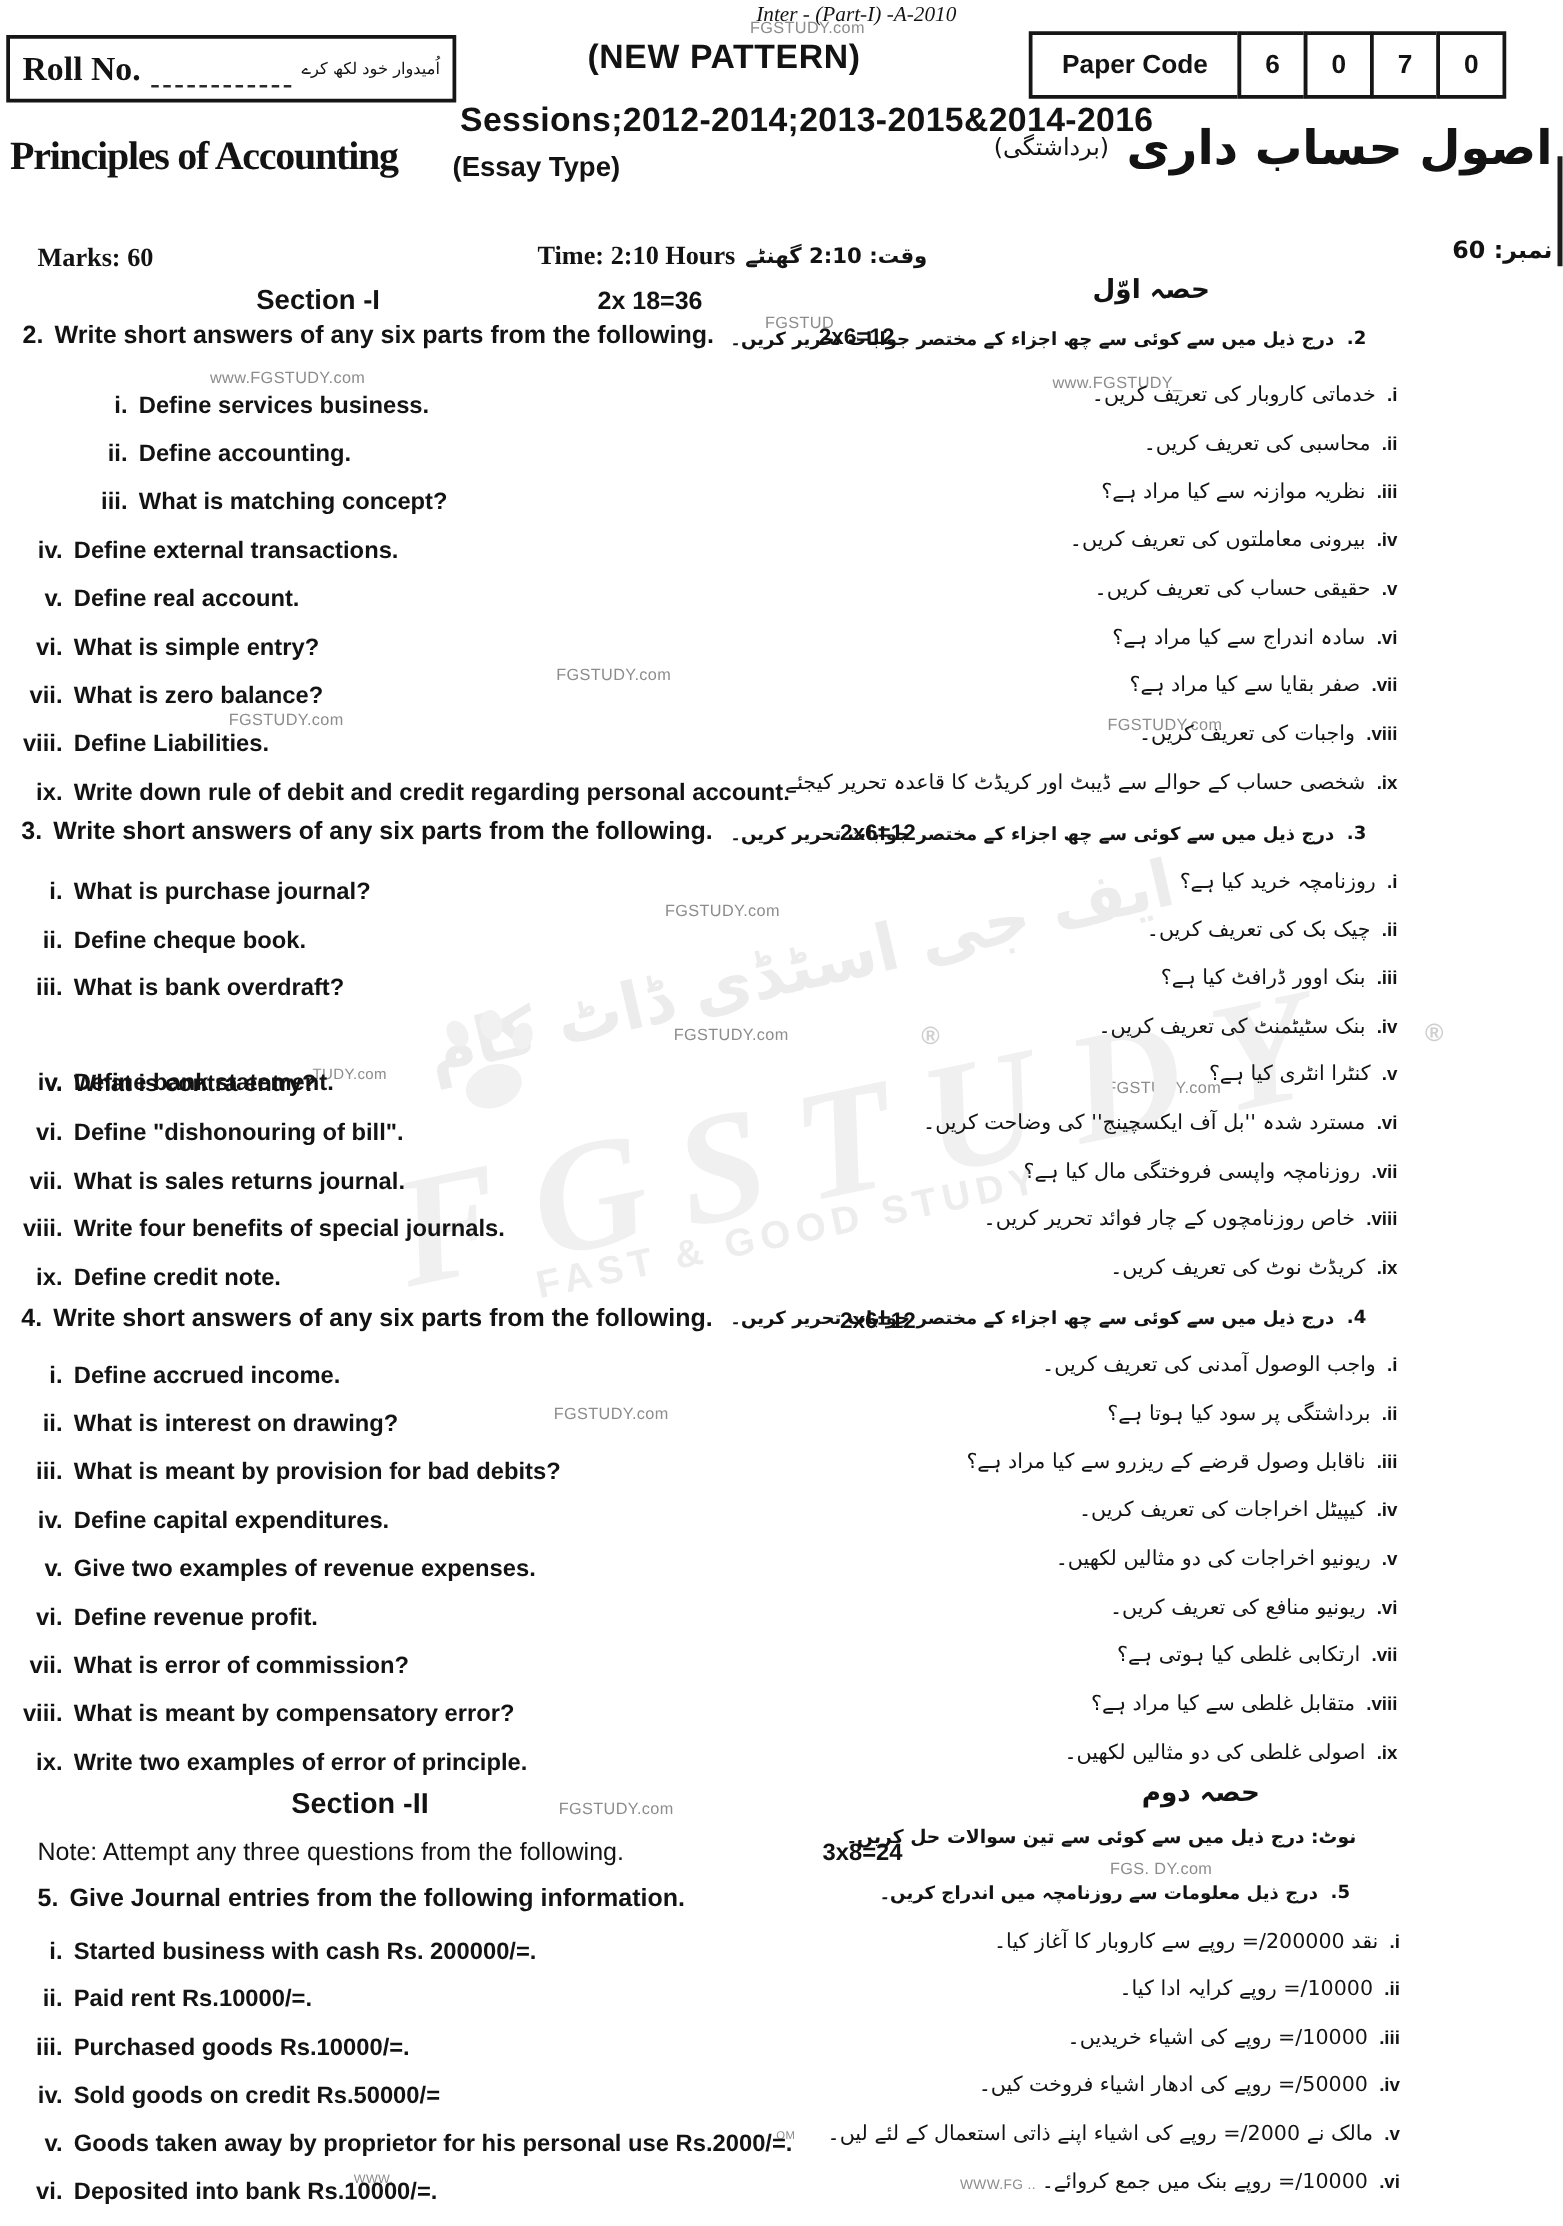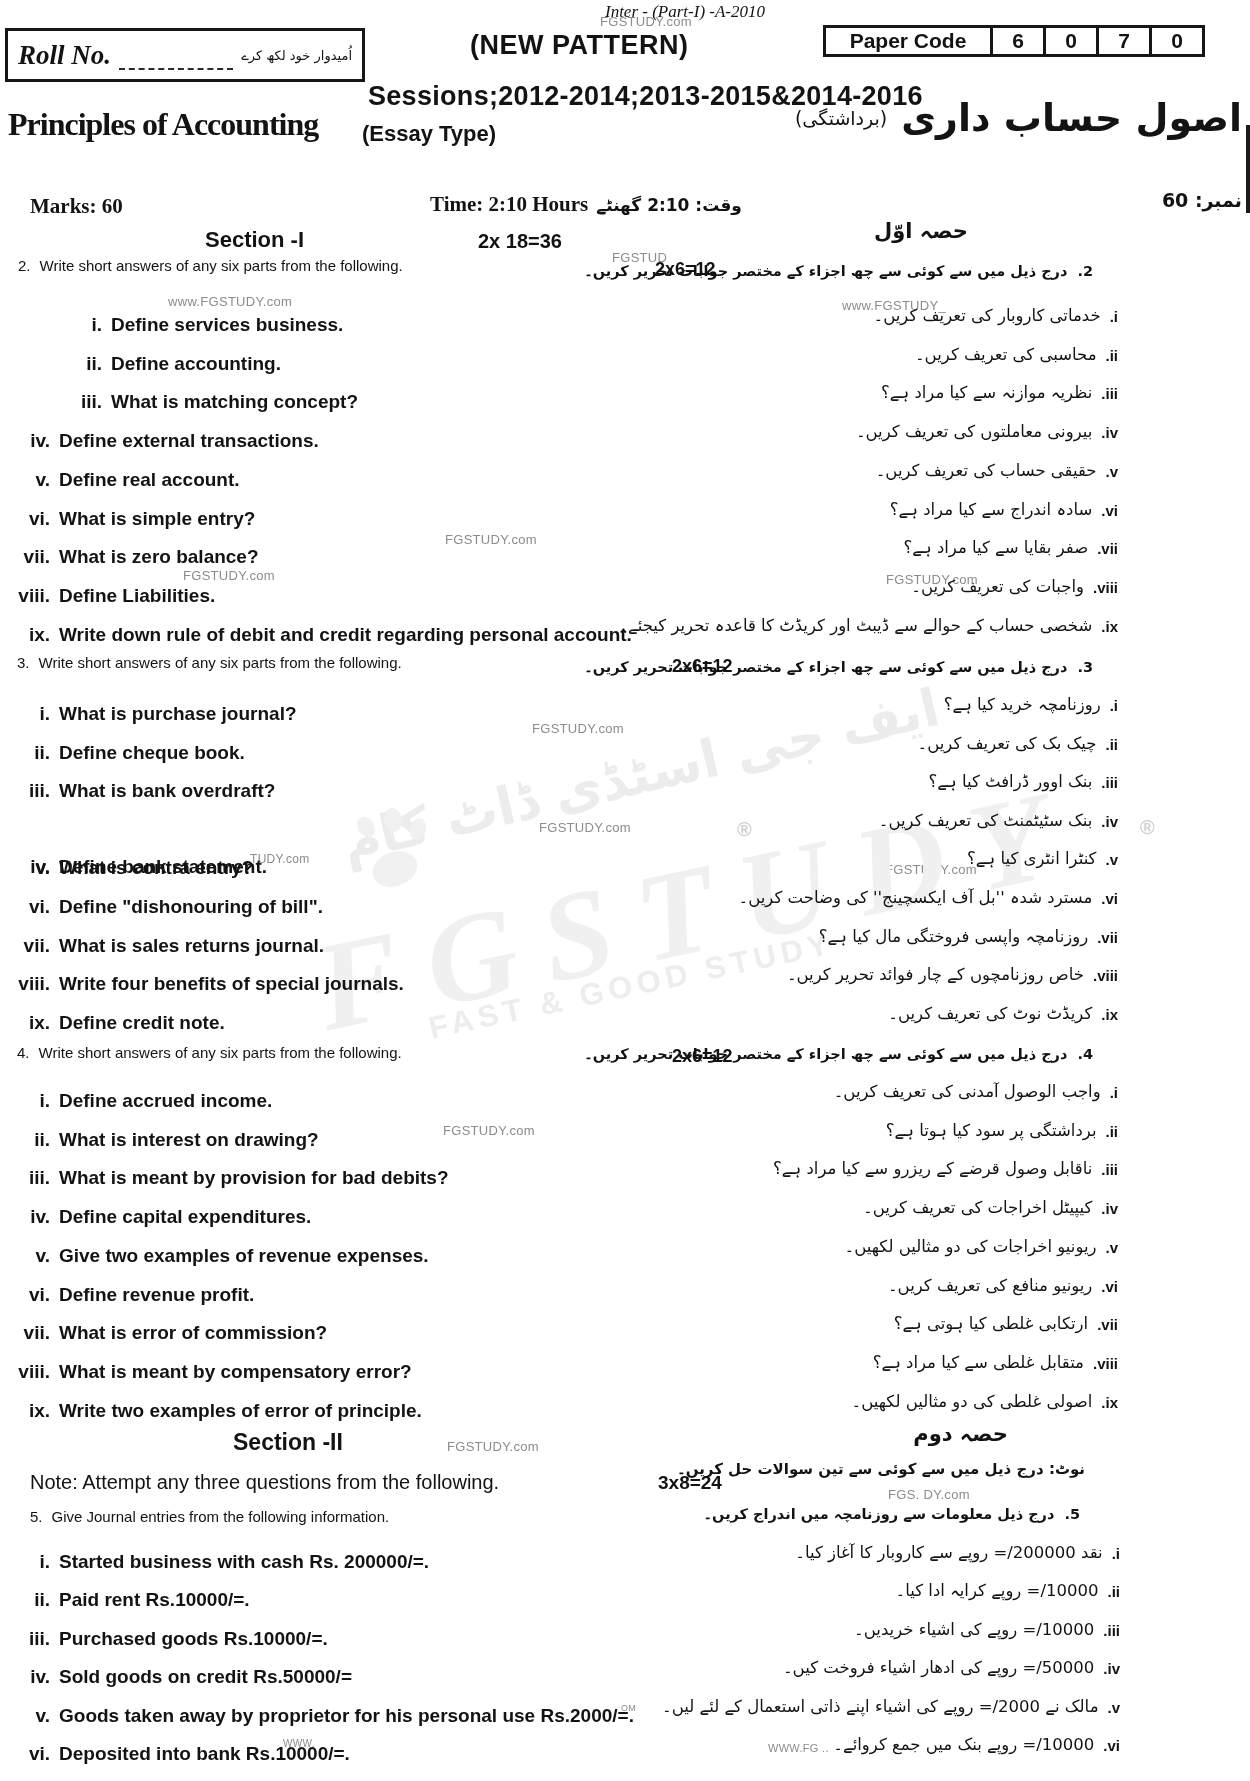--- a/index.html
+++ b/index.html
@@ -20,26 +20,26 @@
   .wm-ur{position:absolute;white-space:nowrap;direction:rtl;font-family:"DejaVu Sans",sans-serif;
          font-weight:bold;color:#ececec;font-size:52px;transform:rotate(-13deg)}
   .wm-reg{position:absolute;color:#cfcfcf;font-size:20px;font-weight:bold}
   .paw{position:absolute}
   .paw div{position:absolute;background:#f1f1f1;border-radius:50%}
 
   
   .exam-line{font-family:"Liberation Serif",serif;font-style:italic;font-size:17px;text-align:center;width:260px}
   .rollbox{left:5px;top:28px;width:360px;height:54px;border:3px solid #161616;display:flex;align-items:center;
            padding:0 10px;box-sizing:border-box;gap:8px}
-  .roll-label{font-family:"Liberation Serif",serif;font-weight:bold;font-style:italic;font-size:27px;white-space:nowrap}
+  .roll-label{font-family:"Liberation Serif",serif;font-weight:bold;font-size:27px;white-space:nowrap}
   .roll-dash{flex:1;border-bottom:2px dashed #2a2a2a;height:58%}
   .roll-ur{direction:rtl;font-family:"DejaVu Sans",sans-serif;font-size:13px;white-space:nowrap}
   .newpattern{left:470px;top:30px;font-size:27px;font-weight:bold;letter-spacing:.5px}
   .pcode{left:823px;top:25px;display:flex}
-  .pcode .cell{border:3px solid #161616;box-sizing:border-box;height:32px;display:flex;align-items:center;
+  .pcode .cell{border:3px solid #161616;box-sizing:border-box;height:54px;display:flex;align-items:center;
                justify-content:center;font-weight:bold;background:#fff}
   .pcode .lbl{width:170px;font-size:21px}
   .pcode .dig{width:56px;margin-left:-3px;font-size:21px}
   .sessions{left:368px;top:81px;font-size:27px;font-weight:bold;letter-spacing:.3px}
 
   
   .title-en{left:8px;top:106px;font-family:"Liberation Serif",serif;font-weight:bold;font-size:32px;letter-spacing:-1px;white-space:nowrap}
   .essay{left:362px;top:121px;font-size:22px;font-weight:bold;white-space:nowrap}
   .title-ur{right:8px;top:96px;display:flex;direction:rtl;align-items:center;gap:14px;font-family:"DejaVu Sans",sans-serif}
   .title-ur .big{font-size:38px;font-weight:bold;white-space:nowrap}
@@ -48,21 +48,21 @@
   .timeblock{left:430px;top:192px;display:flex;gap:8px;align-items:center}
   .time-en{font-family:"Liberation Serif",serif;font-weight:bold;font-size:21px;white-space:nowrap}
   .time-ur{direction:rtl;font-family:"DejaVu Sans",sans-serif;font-weight:bold;font-size:17px;white-space:nowrap}
   .marks-ur{right:8px;top:189px;direction:rtl;font-family:"DejaVu Sans",sans-serif;font-weight:bold;font-size:19px}
 
   .sec-en{font-weight:bold;font-size:22px;white-space:nowrap}
   .sec-marks{font-weight:bold;font-size:20px;white-space:nowrap}
   .sec-ur{direction:rtl;font-family:"DejaVu Sans",sans-serif;font-weight:bold;font-size:21px;white-space:nowrap}
 
   
-  .qhead{position:absolute;font-weight:normal;font-size:15px;white-space:nowrap}
+  .qhead{position:absolute;font-weight:bold;font-size:20px;white-space:nowrap}
   .qhead .qn{margin-right:9px}
   .qmarks{position:absolute;font-weight:bold;font-size:18px;white-space:nowrap}
   .qhead-ur{position:absolute;display:flex;direction:rtl;gap:10px;font-family:"DejaVu Sans",sans-serif;
             font-weight:bold;font-size:14.5px;white-space:nowrap;padding-top:3px}
   .item-en{position:absolute;font-weight:bold;font-size:19px;white-space:nowrap}
   .item-en .rn{display:inline-block;width:44px;text-align:right;margin-right:9px}
   .item-ur{position:absolute;display:flex;direction:rtl;gap:9px;font-family:"DejaVu Sans",sans-serif;
            font-size:16.5px;white-space:nowrap}
   .item-ur .rn{font-family:"Liberation Sans",sans-serif;font-weight:bold;font-size:15px;padding-top:2px}
 

